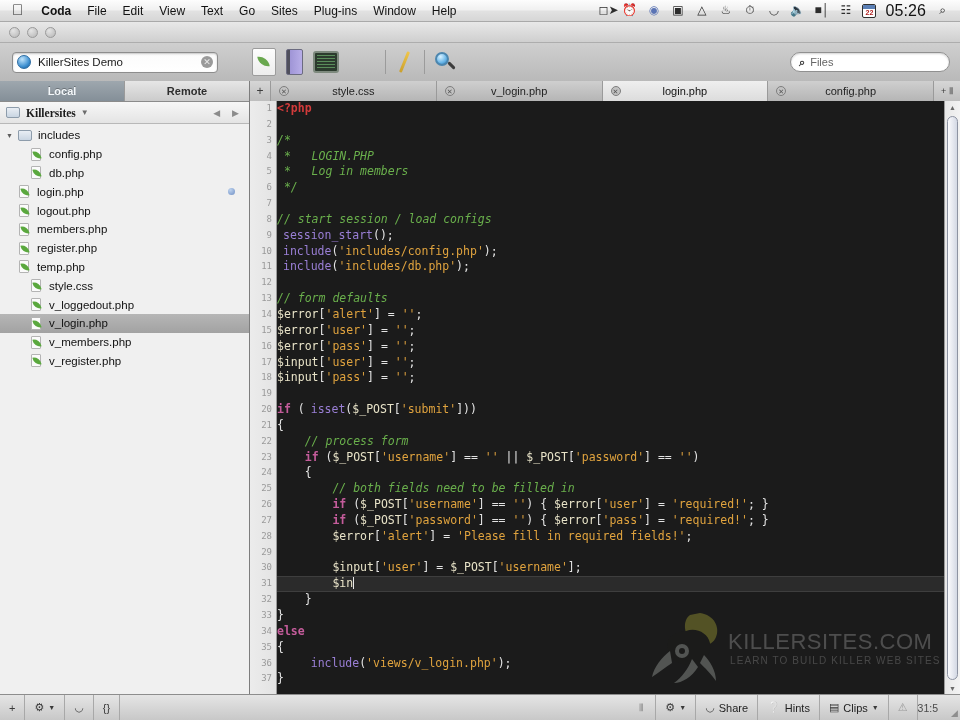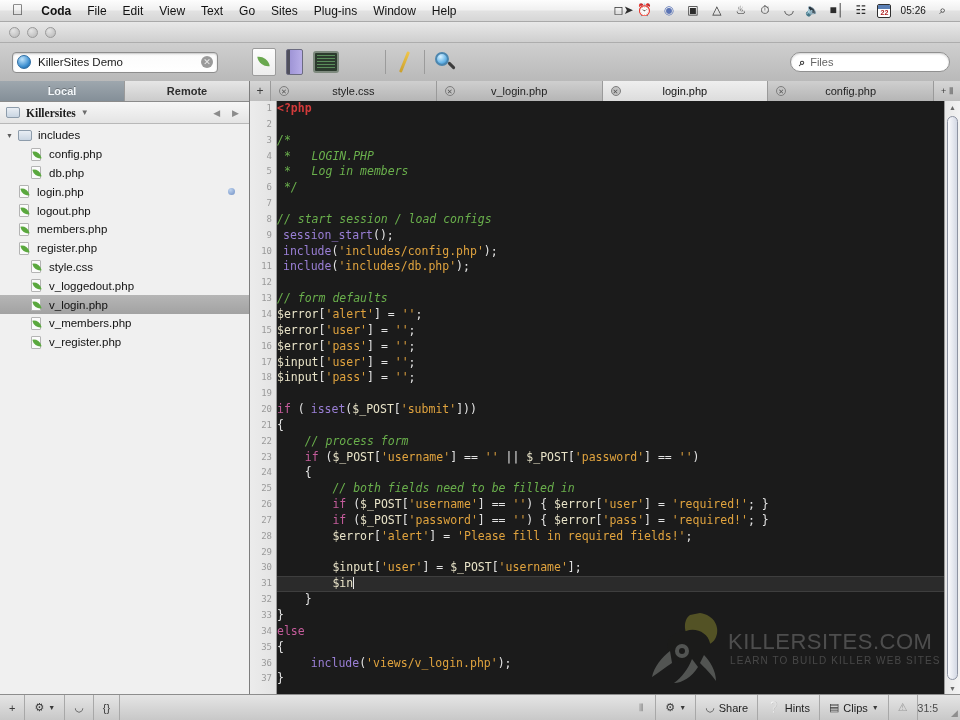--- a/index.html
+++ b/index.html
@@ -17,21 +17,21 @@
     background:linear-gradient(to bottom,#fdfdfd 0%,#f0f0f0 48%,#e2e2e2 52%,#d6d6d6 100%);
     border-bottom:1px solid #a9a9a9;
     display:flex;align-items:center;box-sizing:border-box;padding:0 6px;
   }
   .apple{font-size:15px;line-height:1;color:#2a2a2a;margin:0 10px 2px 6px;}
   .mi{font-size:12px;color:#121212;padding:0 8px;line-height:22px;white-space:nowrap;}
   .mi.bold{font-weight:bold;}
   .menu-right{margin-left:auto;display:flex;align-items:center;gap:9px;padding-right:4px;}
   .mbicon{width:15px;height:15px;display:inline-block;position:relative;color:#2c2c2c;
           font-size:12px;line-height:15px;text-align:center;}
-  .clock{font-size:10px;color:#111;letter-spacing:.1px;text-align:center;}
+  .clock{font-size:16px;color:#111;letter-spacing:.1px;text-align:center;}
   .cal-ico{width:14px;height:14px;border:1.4px solid #2f2f2f;border-radius:2px;background:#fff;
       font-size:7px;line-height:8px;color:#b02020;text-align:center;box-sizing:border-box;padding-top:4px;
       font-weight:bold;position:relative;overflow:hidden;}
   .cal-ico:before{content:"";position:absolute;left:0;top:0;right:0;height:4px;background:#5a7fb5;}
 
   
   .win{position:absolute;left:0;top:22px;width:960px;height:698px;background:#d8d8d8;}
 
   
   .titlebar{
@@ -139,21 +139,21 @@
   .editor{position:absolute;left:250px;top:79px;right:0;bottom:25px;background:#1b1b1b;overflow:hidden;}
   .gutter{position:absolute;left:0;top:0;width:26px;bottom:0;
      background:linear-gradient(to right,#ececec,#e3e3e3);border-right:1px solid #9a9a9a;}
   .gline{height:15.85px;text-align:right;padding-right:4px;font-size:9px;color:#9a9a9a;
      font-family:"DejaVu Sans Mono",monospace;line-height:15.85px;}
   .code{position:absolute;left:27px;top:0;right:16px;bottom:0;
      font-family:"DejaVu Sans Mono",monospace;font-size:11.5px;line-height:15.85px;
      white-space:pre;color:#e4e4e4;}
   .cl{height:15.85px;}
   .cl.hl{background:#2b2b2b;box-shadow:inset 0 1px 0 #3e3e3e,inset 0 -1px 0 #3e3e3e;}
-  .kw{color:#c45c9b;font-weight:normal;margin-top:8px;}
+  .kw{color:#c45c9b;font-weight:bold;margin-top:8px;}
   .fn{color:#9a7fd6;margin-left:6px;}
   .str{color:#e0a33e;}
   .cm{color:#6ab04c;font-style:italic;}
   .php{color:#d23b3b;font-weight:bold;}
   .var{color:#e8e3c8;}
   .pn{color:#e4e4e4;}
   .caret-i{display:inline-block;width:1px;height:12px;background:#e8e8e8;vertical-align:-2px;margin-left:0px;}
   .watermark{position:absolute;right:18px;bottom:6px;width:300px;height:82px;opacity:.28;pointer-events:none;}
   .wm-txt{position:absolute;left:86px;top:22px;font-size:22px;letter-spacing:.5px;color:#cfcfcf;
      font-family:"Liberation Sans",sans-serif;font-weight:500;}
@@ -289,20 +289,25 @@
           </div>
           <div class="row">
             <span class="tw"></span>
             <span class="phpico"></span>
             <span>members.php</span>
           </div>
           <div class="row">
             <span class="tw"></span>
             <span class="phpico"></span>
             <span>register.php</span>
+          </div>
+          <div class="row">
+            <span class="tw"></span>
+            <span class="phpico"></span>
+            <span>temp.php</span>
           </div>
           <div class="row indent1">
             <span class="tw"></span>
             <span class="phpico"></span>
             <span>style.css</span>
           </div>
           <div class="row indent1">
             <span class="tw"></span>
             <span class="phpico"></span>
             <span>v_loggedout.php</span>

